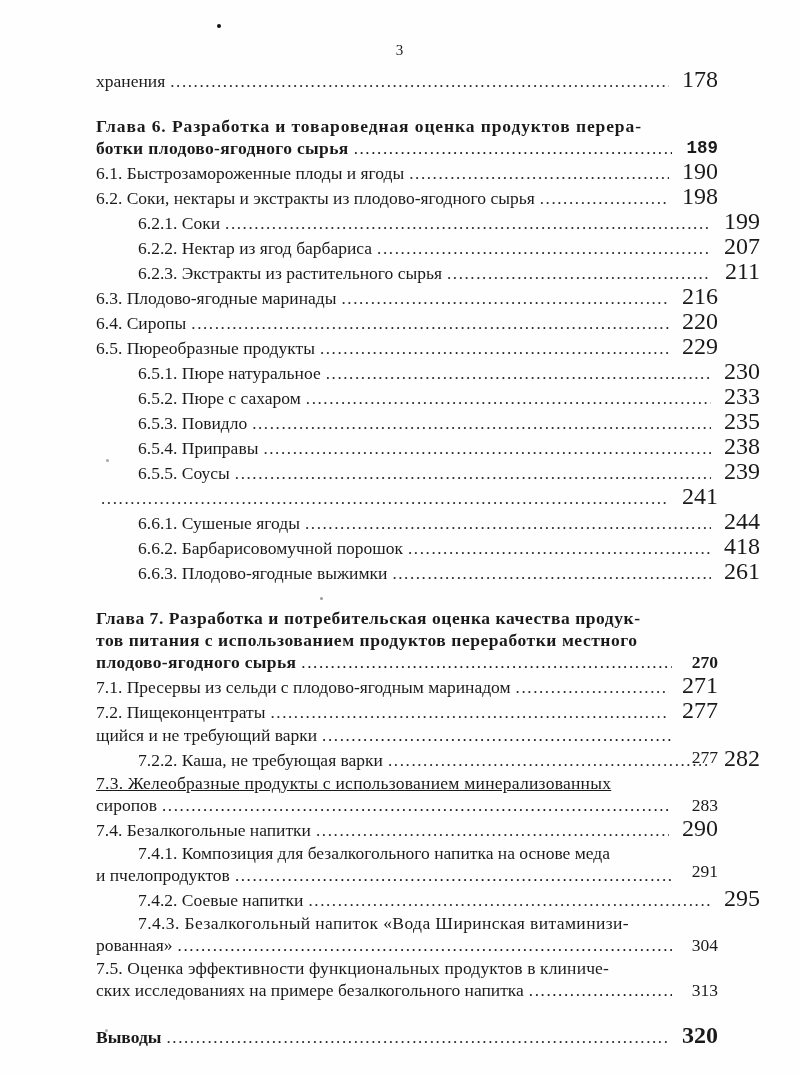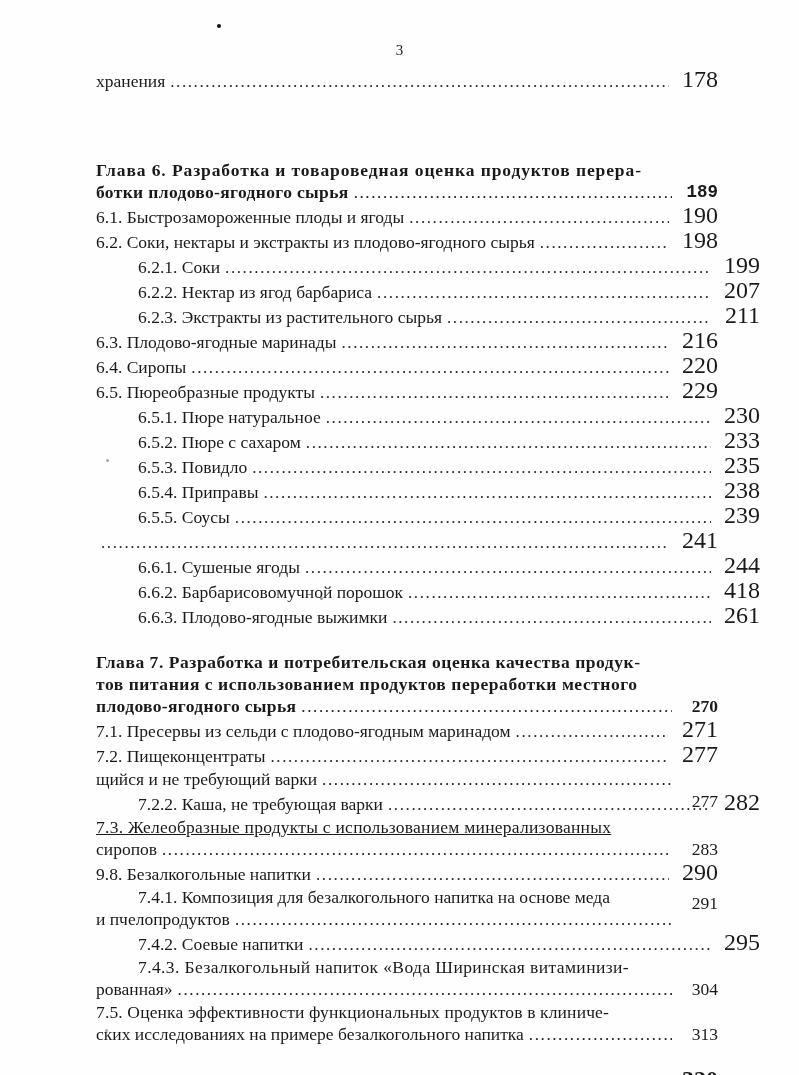--- a/index.html
+++ b/index.html
@@ -142,21 +142,21 @@
       <span class="txt">хранения</span>
       <span class="leader">......................................................................................................................</span>
       <span class="pg">178</span>
     </div>
 
     <div class="gap-lg"></div>
 
     <div class="block bold">
       <div class="pgabs" style="top:22px;font-family:Liberation Mono, monospace;">189</div>
       <div class="body">
-        <div style="text-align:justify; letter-spacing:.9px;margin-top:44px;">Глава 6. Разработка и товароведная оценка продуктов перера-</div>
+        <div style="text-align:justify; letter-spacing:.9px;">Глава 6. Разработка и товароведная оценка продуктов перера-</div>
         <div class="lastline">
           <span class="tail">ботки плодово-ягодного сырья</span>
           <span class="leader">......................................................................................................................</span>
         </div>
       </div>
     </div>
 
     <div>
       <div class="row lvl1">
         <span class="txt">6.1. Быстрозамороженные плоды и ягоды</span>
@@ -291,27 +291,27 @@
       <div class="body">
         <div style="text-align:justify; letter-spacing:.25px;text-decoration:underline;">7.3. Желеобразные продукты с использованием минерализованных</div>
         <div class="lastline">
           <span class="tail">сиропов</span>
           <span class="leader">......................................................................................................................</span>
         </div>
       </div>
     </div>
 
     <div class="row lvl1">
-      <span class="txt">9.8. Безалкогольные напитки</span>
+      <span class="txt">7.4. Безалкогольные напитки</span>
       <span class="leader">......................................................................................................................</span>
       <span class="pg">290</span>
     </div>
 
     <div class="block">
-      <div class="pgabs" style="top:6px;">291</div>
+      <div class="pgabs" style="top:18px;">291</div>
       <div class="body">
         <div style="text-indent:42px; text-align:justify;">7.4.1. Композиция для безалкогольного напитка на основе меда</div>
         <div class="lastline">
           <span class="tail">и пчелопродуктов</span>
           <span class="leader">......................................................................................................................</span>
         </div>
       </div>
     </div>
 
     <div class="row lvl2">

